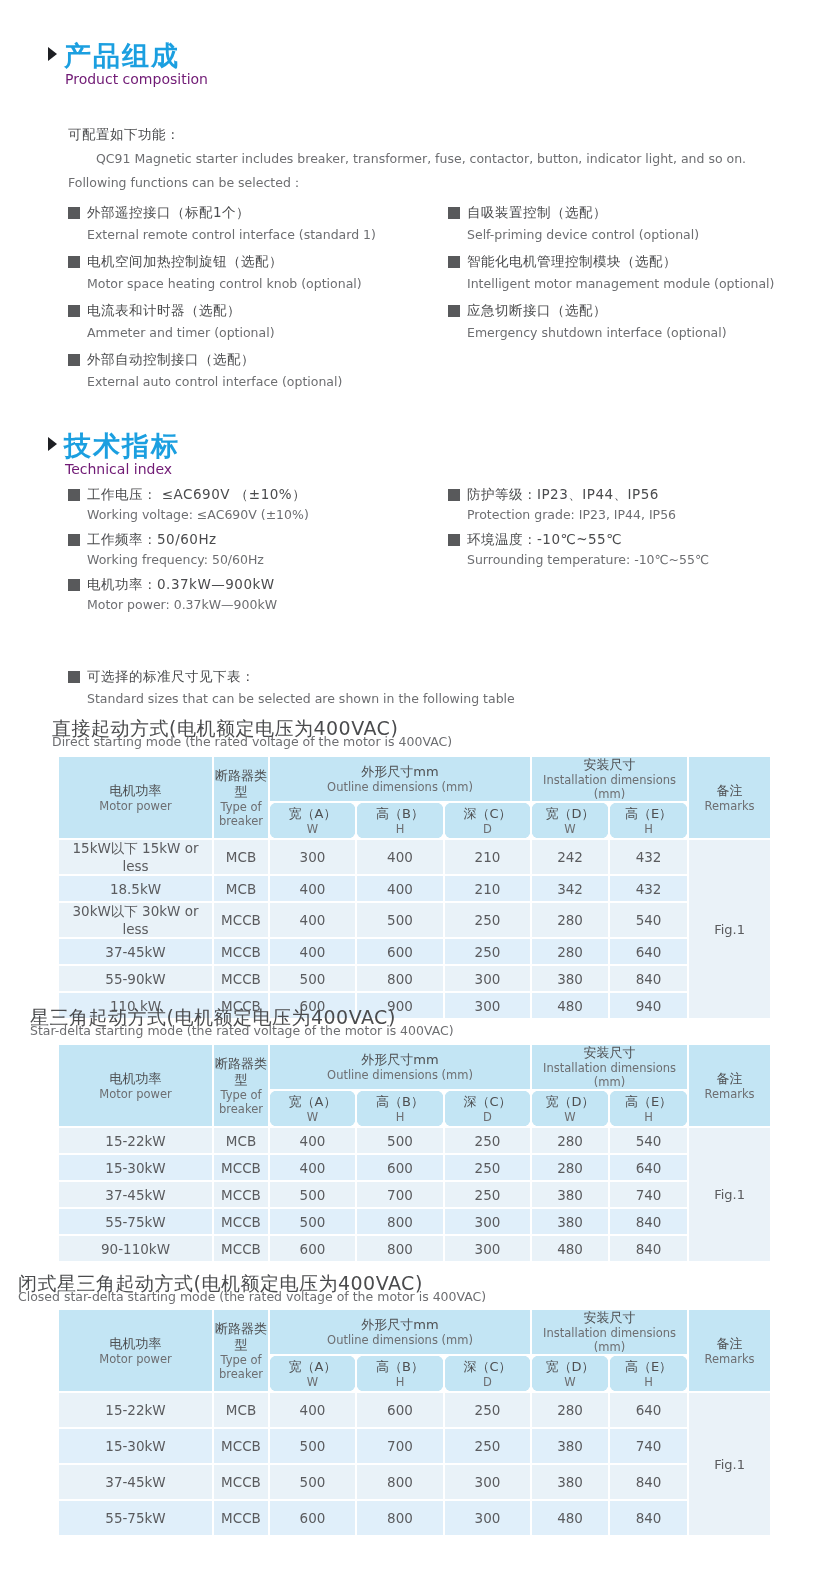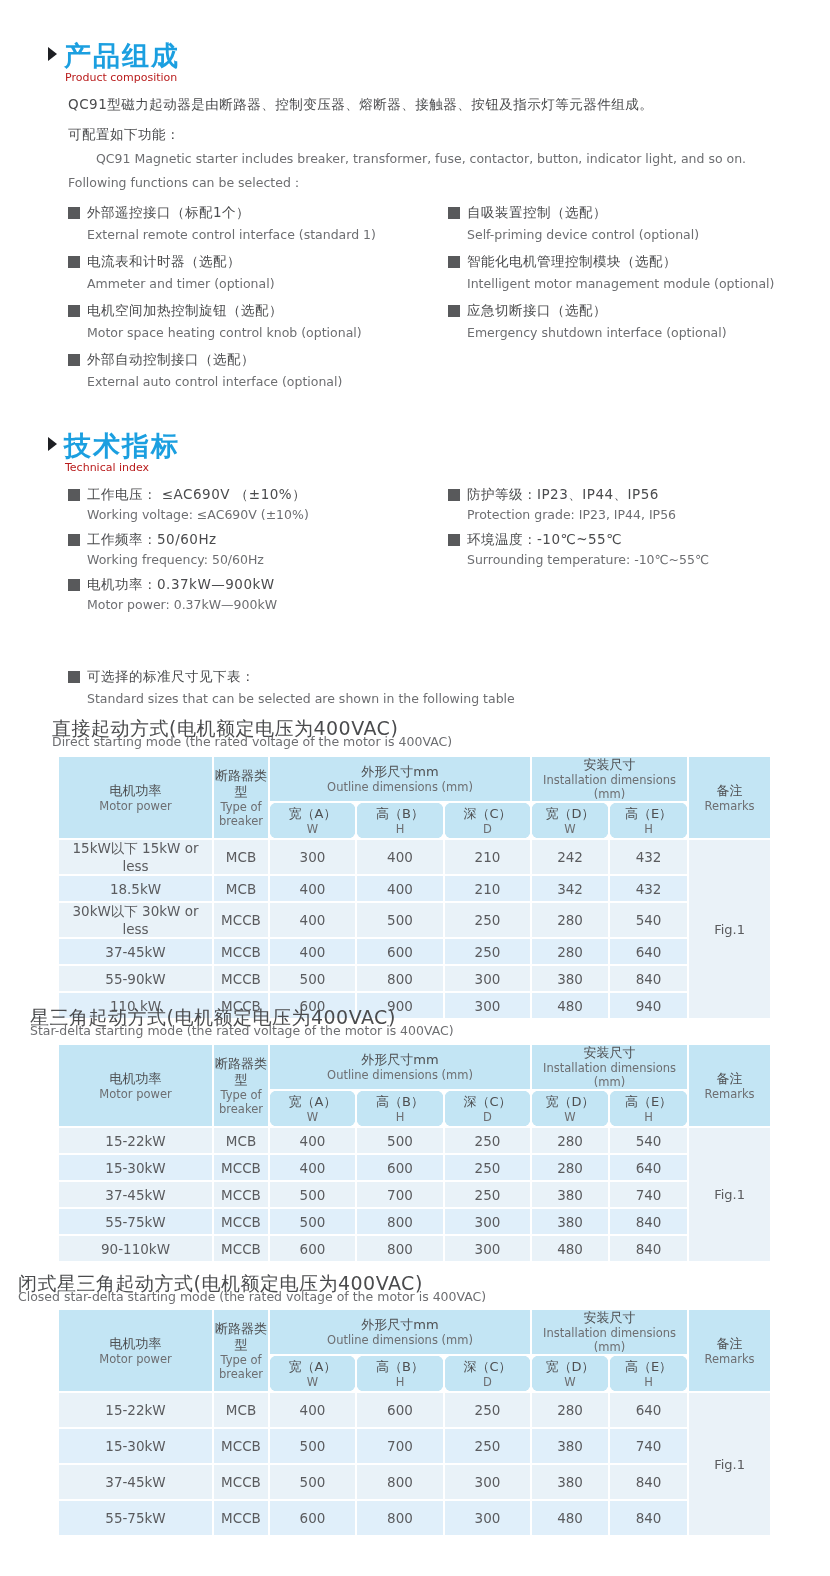--- a/index.html
+++ b/index.html
@@ -3,21 +3,21 @@
 <meta charset="utf-8">
 <style>
   html,body{margin:0;padding:0;}
   .page{position:relative;width:830px;height:1576px;background:#ffffff;
         font-family:"DejaVu Sans","Liberation Sans",sans-serif;overflow:hidden;}
 
   
   .tri{position:absolute;width:0;height:0;border-left:9px solid #1e1f23;
        border-top:7px solid transparent;border-bottom:7px solid transparent;}
   .sec-title-zh{position:absolute;font-size:27px;font-weight:bold;color:#1b9fe0;letter-spacing:2px;}
-  .sec-title-en{position:absolute;font-size:11px;color:#b91c1c;}
+  .sec-title-en{position:absolute;font-size:14px;color:#701a75;}
 
   .p-zh{position:absolute;font-size:13.5px;color:#4a4b4d;letter-spacing:.5px;}
   .p-en{position:absolute;font-size:12.5px;color:#6d6e71;}
 
   
   .col{position:absolute;}
   .item{margin-bottom:10px;}
   .item .zh{display:flex;align-items:center;gap:7px;font-size:13.5px;color:#4a4b4d;height:18px;letter-spacing:.5px;}
   .item .sq{width:12px;height:12px;background:#58595b;flex:0 0 auto;}
   .item .en{margin-left:19px;font-size:12.5px;color:#6d6e71;margin-top:5px;height:16px;}
@@ -47,46 +47,45 @@
 </style>
 </head>
 <body>
 
 <div class="page">
 
   <span class="tri" style="left:48px;top:47px;"></span>
   <div class="sec-title-zh" style="left:64px;top:38px;">产品组成</div>
   <div class="sec-title-en" style="left:65px;top:71px;">Product composition</div>
 
-  <div class="p-zh" style="left:68px;top:96px;">QC91型磁力起动器是由断路器、控制变压器、熔断器、接触器、按钮及指示灯等元器件组成。</div>
   <div class="p-zh" style="left:68px;top:126px;">可配置如下功能：</div>
   <div class="p-en" style="left:68px;top:151px;margin-left:28px;">QC91 Magnetic starter includes breaker, transformer, fuse, contactor, button, indicator light, and so on.</div>
   <div class="p-en" style="left:68px;top:175px;">Following functions can be selected：</div>
 
   <div class="col" style="left:68px;top:204px;">
     <div class="item">
       <div class="zh">
           <span class="sq"></span>
           <span>外部遥控接口（标配1个）</span>
         </div>
       <div class="en">External remote control interface (standard 1)</div>
     </div>
     <div class="item">
       <div class="zh">
           <span class="sq"></span>
+          <span>电机空间加热控制旋钮（选配）</span>
+        </div>
+      <div class="en">Motor space heating control knob (optional)</div>
+    </div>
+    <div class="item">
+      <div class="zh">
+          <span class="sq"></span>
           <span>电流表和计时器（选配）</span>
         </div>
       <div class="en">Ammeter and timer (optional)</div>
-    </div>
-    <div class="item">
-      <div class="zh">
-          <span class="sq"></span>
-          <span>电机空间加热控制旋钮（选配）</span>
-        </div>
-      <div class="en">Motor space heating control knob (optional)</div>
     </div>
     <div class="item">
       <div class="zh">
           <span class="sq"></span>
           <span>外部自动控制接口（选配）</span>
         </div>
       <div class="en">External auto control interface (optional)</div>
     </div>
   </div>
 

